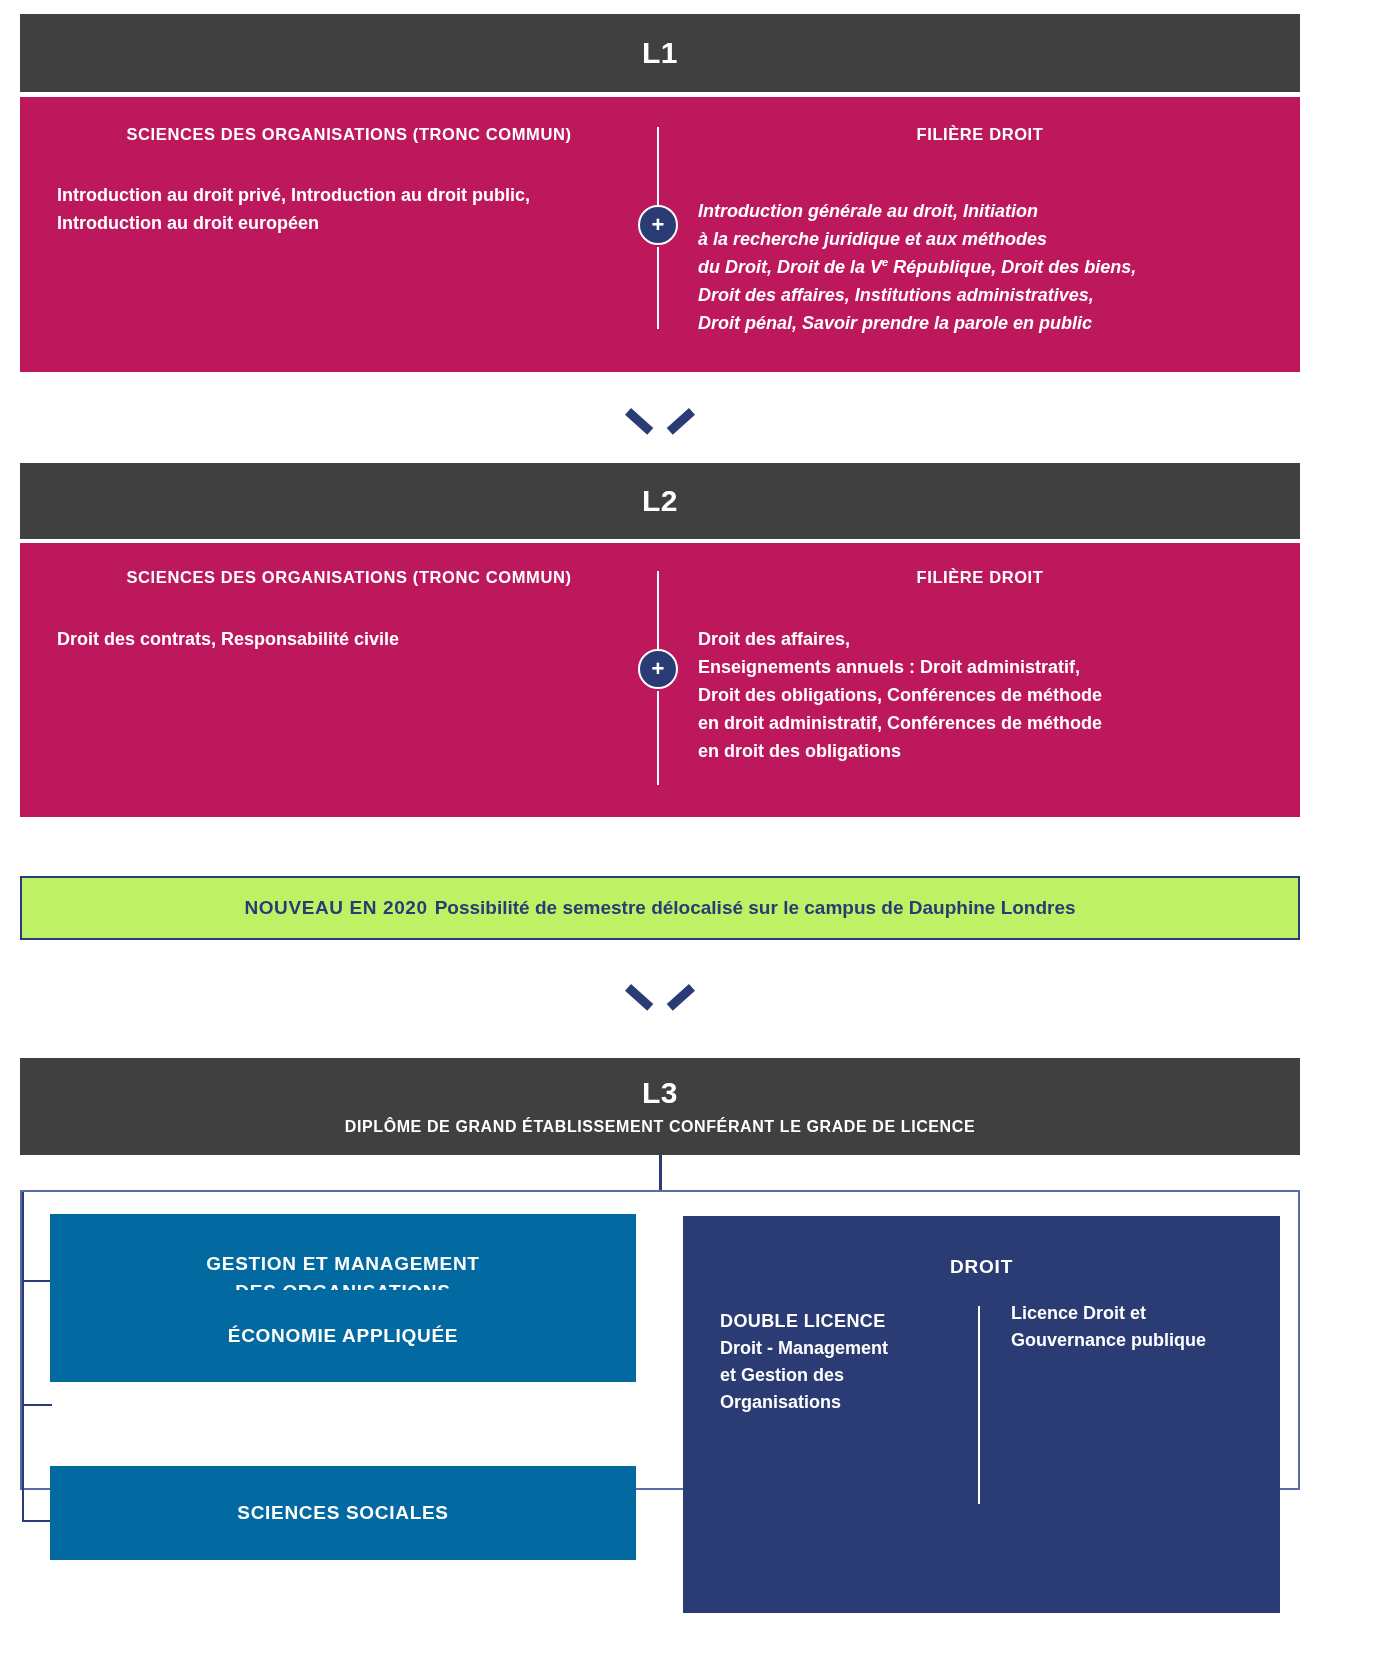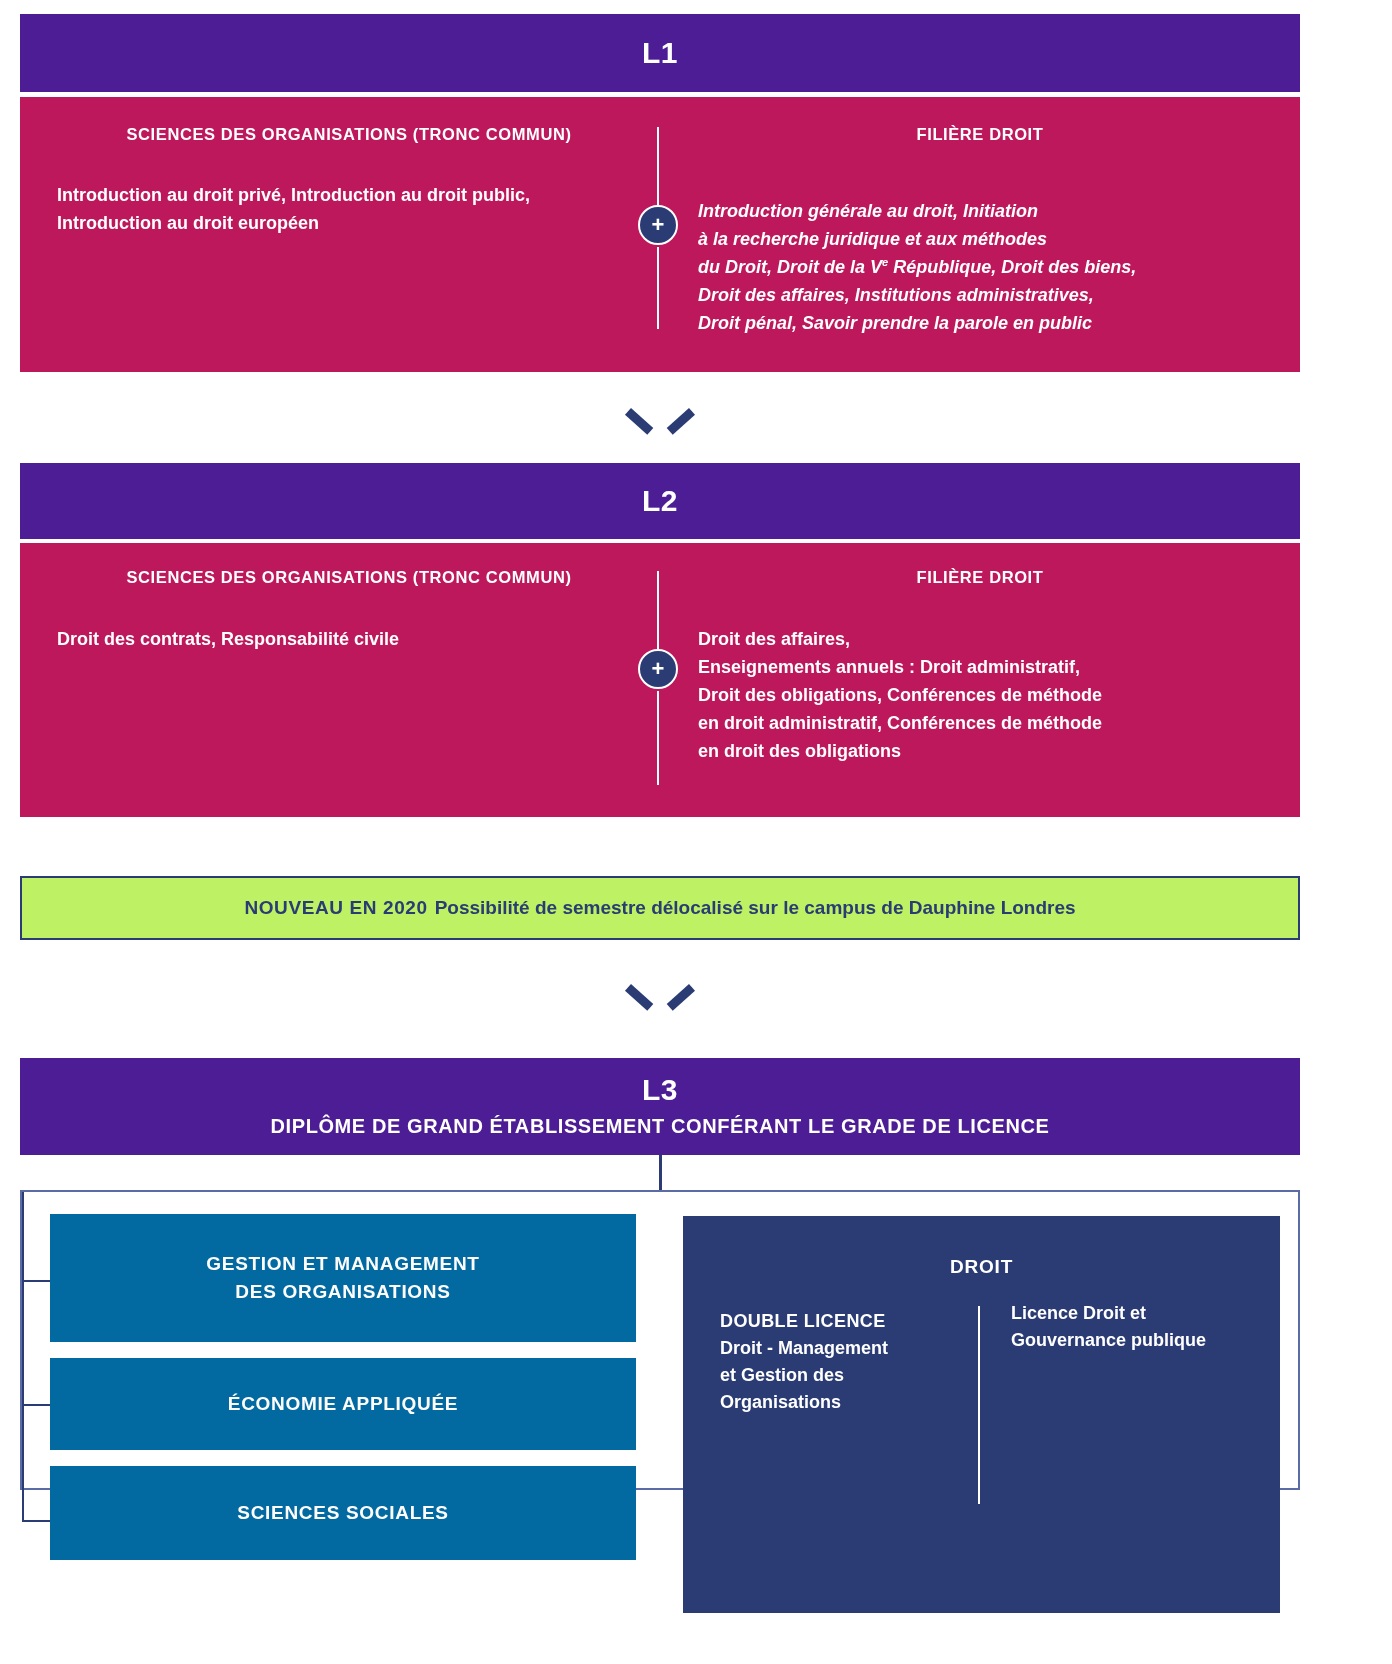--- a/index.html
+++ b/index.html
@@ -12,32 +12,32 @@
   .page {
     position: relative;
     width: 1392px;
     height: 1664px;
     overflow: hidden;
   }
 
   
   .navy-bar {
     position: absolute;
-    background: #4c1d95;
+    background: #404040;
     color: #ffffff;
     text-align: center;
   }
   .level-title {
     font-size: 30px;
     font-weight: 700;
     letter-spacing: 0.5px;
     line-height: 1;
   }
   .level-sub {
-    font-size: 20px;
+    font-size: 16px;
     font-weight: 700;
     letter-spacing: 0.6px;
     margin-top: 10px;
   }
   .navy-body {
     position: absolute;
     background: #be185d;
     color: #ffffff;
   }
   .col-head {
@@ -247,21 +247,21 @@
   <div class="bracket-h" style="left:22px; top:1404px; width:30px;"></div>
   <div class="bracket-h" style="left:22px; top:1520px; width:30px;"></div>
 
   <div class="branch-box" style="left:50px; top:1214px; width:586px; height:128px;">
     <div>
       <span>GESTION ET MANAGEMENT</span><br>
       <span>DES ORGANISATIONS</span>
     </div>
   </div>
 
-  <div class="branch-box" style="left:50px; top:1358px; width:586px; height:92px;">
+  <div class="branch-box" style="left:50px; top:1290px; width:586px; height:92px;">
     <span>ÉCONOMIE APPLIQUÉE</span>
   </div>
 
   <div class="branch-box" style="left:50px; top:1466px; width:586px; height:94px;">
     <span>SCIENCES SOCIALES</span>
   </div>
 
   <div class="droit-box" style="left:683px; top:1216px; width:597px; height:397px;">
     <div class="droit-title" style="position:absolute; left:0; right:0; top:40px;">DROIT</div>
 

